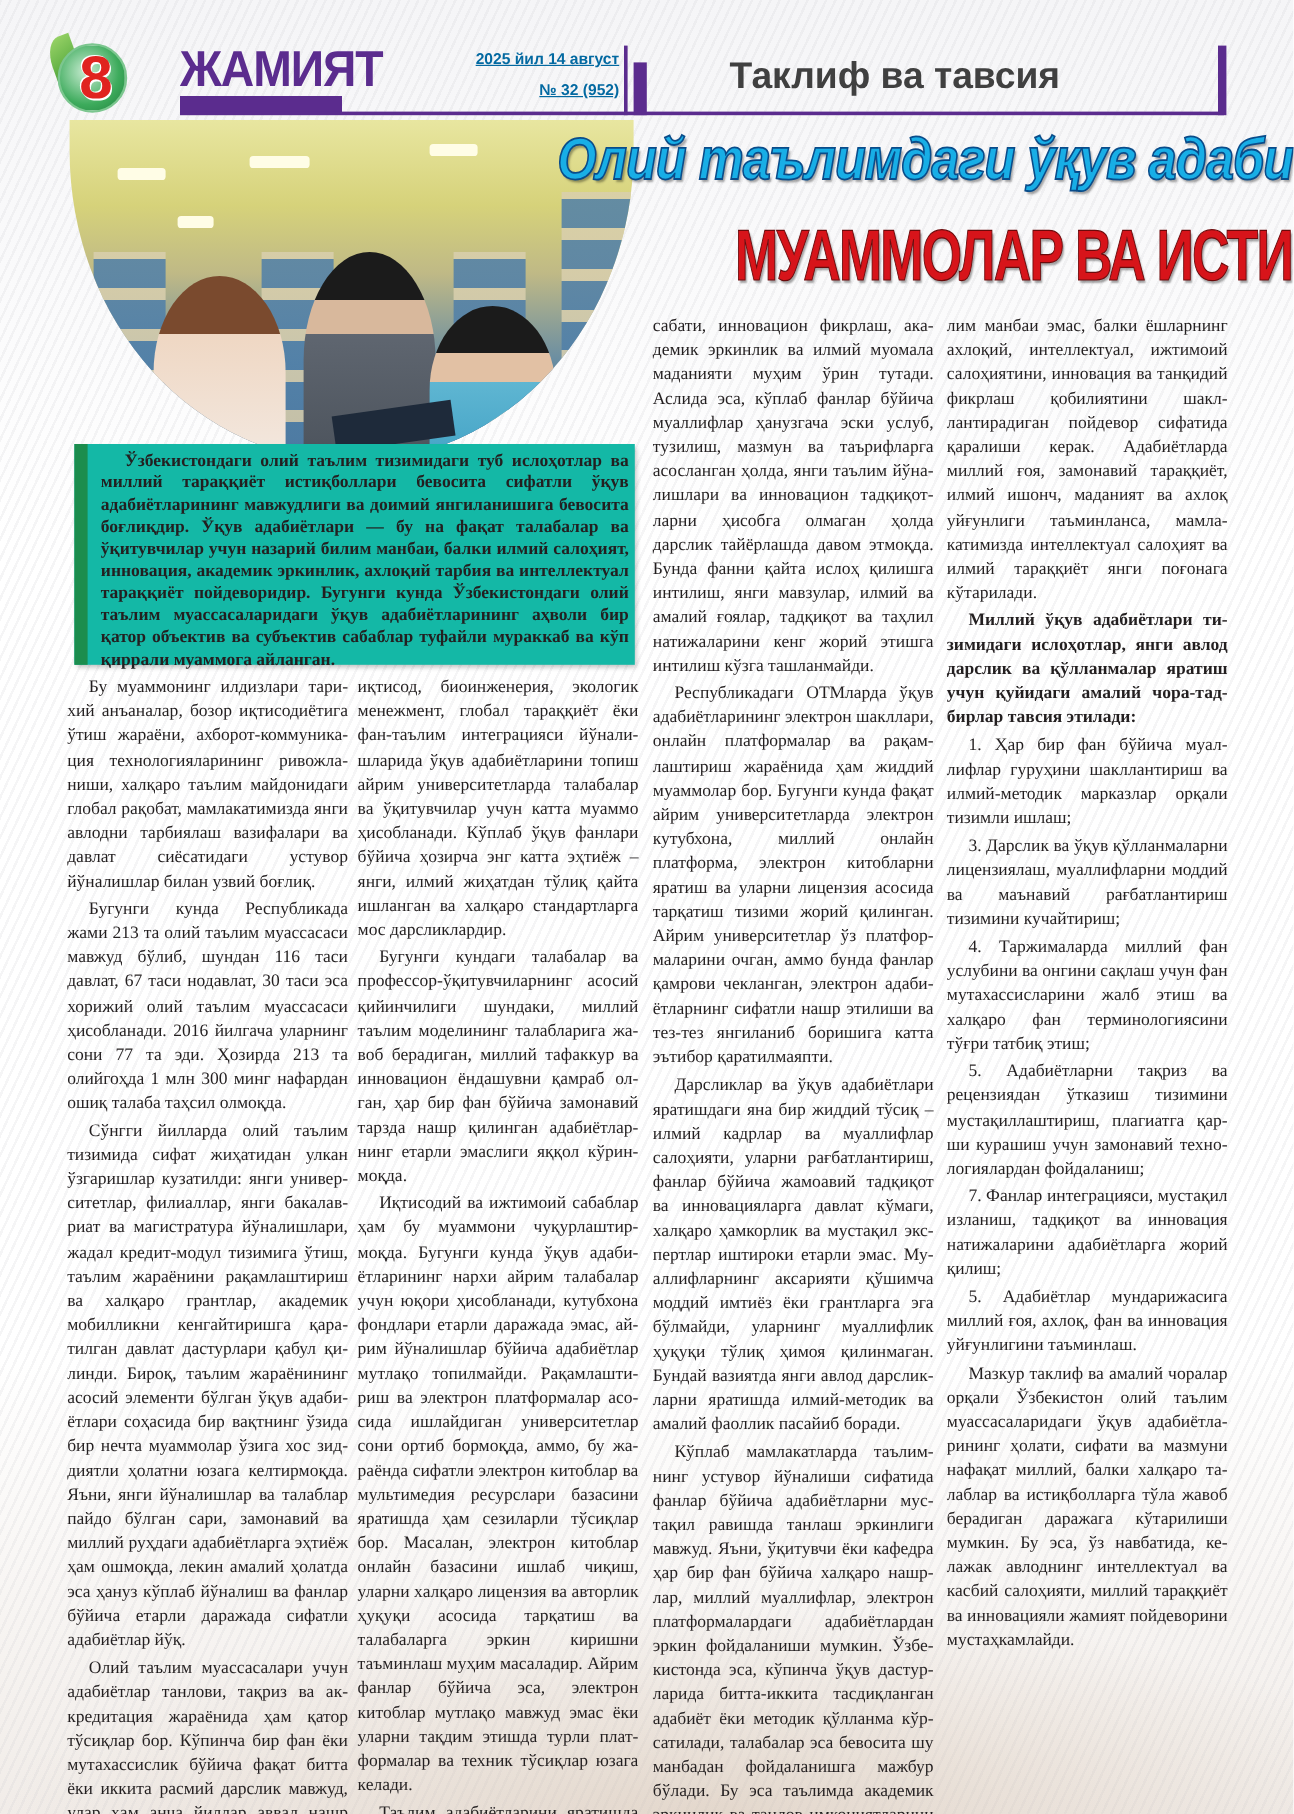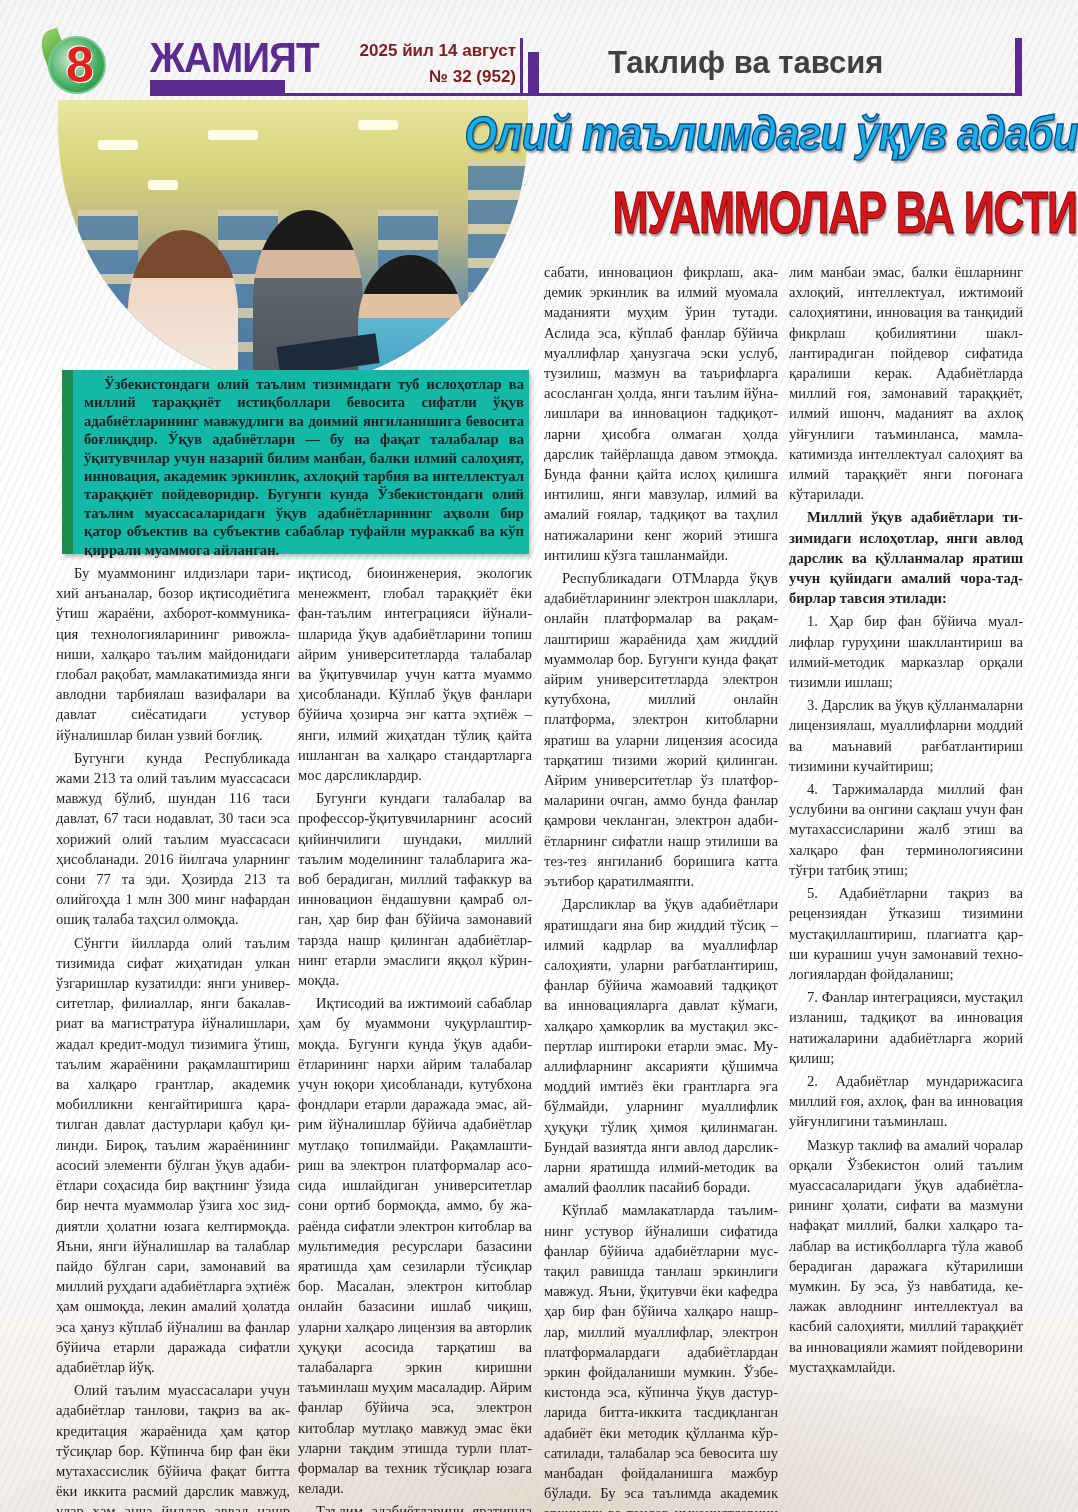--- a/index.html
+++ b/index.html
@@ -41,21 +41,21 @@
     color: #5b2c8e; letter-spacing: -1px; transform: scaleX(0.92); transform-origin: left;
   }
   .section-bar {
     position: absolute; left: 150px; top: 50px; width: 135px; height: 14px; background: #5b2c8e;
   }
   .section-underline {
     position: absolute; left: 150px; top: 63px; width: 870px; height: 3px; background: #5b2c8e;
   }
   .issue-date, .issue-number {
     position: absolute; right: 562px; font-family: "Liberation Sans", sans-serif;
-    font-weight: bold; font-size: 17px; color: #7f1d1d; white-space: nowrap;
+    font-weight: bold; font-size: 13px; color: #0369a1; white-space: nowrap; text-decoration: underline;
   }
   .issue-date { top: 11px; }
   .issue-number { top: 37px; }
   .vbar-thin { position: absolute; left: 520px; top: 8px; width: 3px; height: 58px; background: #5b2c8e; }
   .vbar-thick { position: absolute; left: 528px; top: 22px; width: 11px; height: 44px; background: #5b2c8e; }
   .rubric {
     position: absolute; left: 608px; top: 15px;
     font-family: "Liberation Sans", sans-serif; font-weight: bold; font-size: 31px; color: #404040;
   }
   .vbar-right { position: absolute; left: 1015px; top: 8px; width: 7px; height: 58px; background: #5b2c8e; }
@@ -193,16 +193,16 @@
 </div>
 
 <div class="col col-4">
   <p class="cont">лим манбаи эмас, балки ёшларнинг ахлоқий, интеллектуал, ижтимоий салоҳиятини, инновация ва танқи­дий фикрлаш қобилиятини шакл­лантирадиган пойдевор сифатида қаралиши керак. Адабиётларда миллий ғоя, замонавий тараққиёт, илмий ишонч, маданият ва ахлоқ уйғунлиги таъминланса, мамла­катимизда интеллектуал салоҳият ва илмий тараққиёт янги поғонага кўтарилади.</p>
   <p class="bold">Миллий ўқув адабиётлари ти­зимидаги ислоҳотлар, янги авлод дарслик ва қўлланмалар яратиш учун қуйидаги амалий чора-тад­бирлар тавсия этилади:</p>
   <p>1. Ҳар бир фан бўйича муал­лифлар гуруҳини шакллантириш ва илмий-методик марказлар орқали тизимли ишлаш;</p>
   <p>3. Дарслик ва ўқув қўлланмалар­ни лицензиялаш, муаллифларни моддий ва маънавий рағбатланти­риш тизимини кучайтириш;</p>
   <p>4. Таржималарда миллий фан услубини ва онгини сақлаш учун фан мутахассисларини жалб этиш ва халқаро фан терминологиясини тўғри татбиқ этиш;</p>
   <p>5. Адабиётларни тақриз ва рецензиядан ўтказиш тизимини мустақиллаштириш, плагиатга қар­ши курашиш учун замонавий техно­логиялардан фойдаланиш;</p>
   <p>7. Фанлар интеграцияси, мус­тақил изланиш, тадқиқот ва инно­вация натижаларини адабиётларга жорий қилиш;</p>
-  <p>2. Адабиётлар мундарижасига миллий ғоя, ахлоқ, фан ва иннова­ция уйғунлигини таъминлаш.</p>
+  <p>5. Адабиётлар мундарижасига миллий ғоя, ахлоқ, фан ва иннова­ция уйғунлигини таъминлаш.</p>
   <p>Мазкур таклиф ва амалий чора­лар орқали Ўзбекистон олий таълим муассасаларидаги ўқув адабиётла­рининг ҳолати, сифати ва мазмуни нафақат миллий, балки халқаро та­лаблар ва истиқболларга тўла жавоб берадиган даражага кўтарилиши мумкин. Бу эса, ўз навбатида, ке­лажак авлоднинг интеллектуал ва касбий салоҳияти, миллий тараққи­ёт ва инновацияли жамият пойдево­рини мустаҳкамлайди.</p>
 
 </div>
 
 </body></html>

